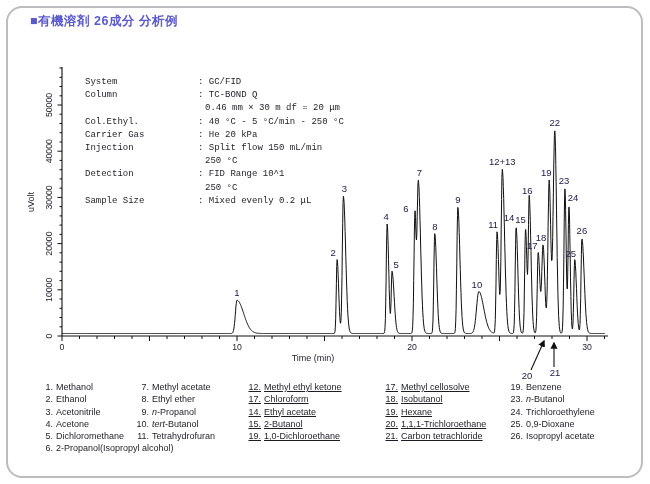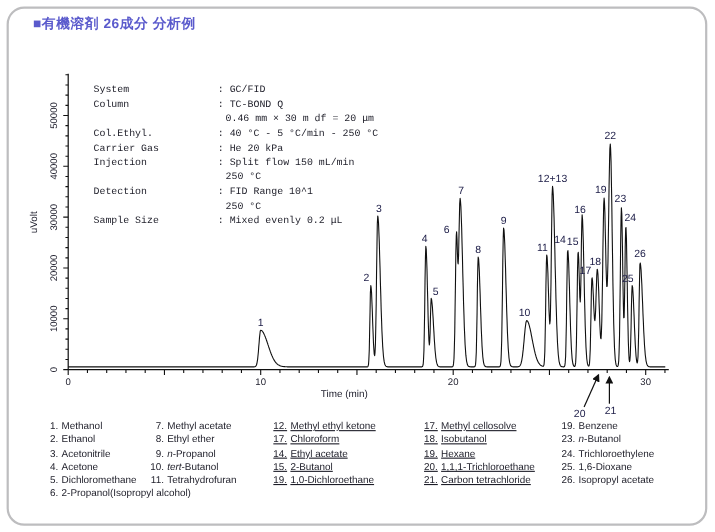--- a/index.html
+++ b/index.html
@@ -234,20 +234,20 @@
       <div class="citem">
         <span class="cnum">23.</span>
         <span class="cname"><i>n</i>-Butanol</span>
       </div>
       <div class="citem">
         <span class="cnum">24.</span>
         <span class="cname">Trichloroethylene</span>
       </div>
       <div class="citem">
         <span class="cnum">25.</span>
-        <span class="cname">1,6-Dioxane</span>
+        <span class="cname">0,9-Dioxane</span>
       </div>
       <div class="citem">
         <span class="cnum">26.</span>
         <span class="cname">Isopropyl acetate</span>
       </div>
     </div>
   </div>
 
 </body></html>

